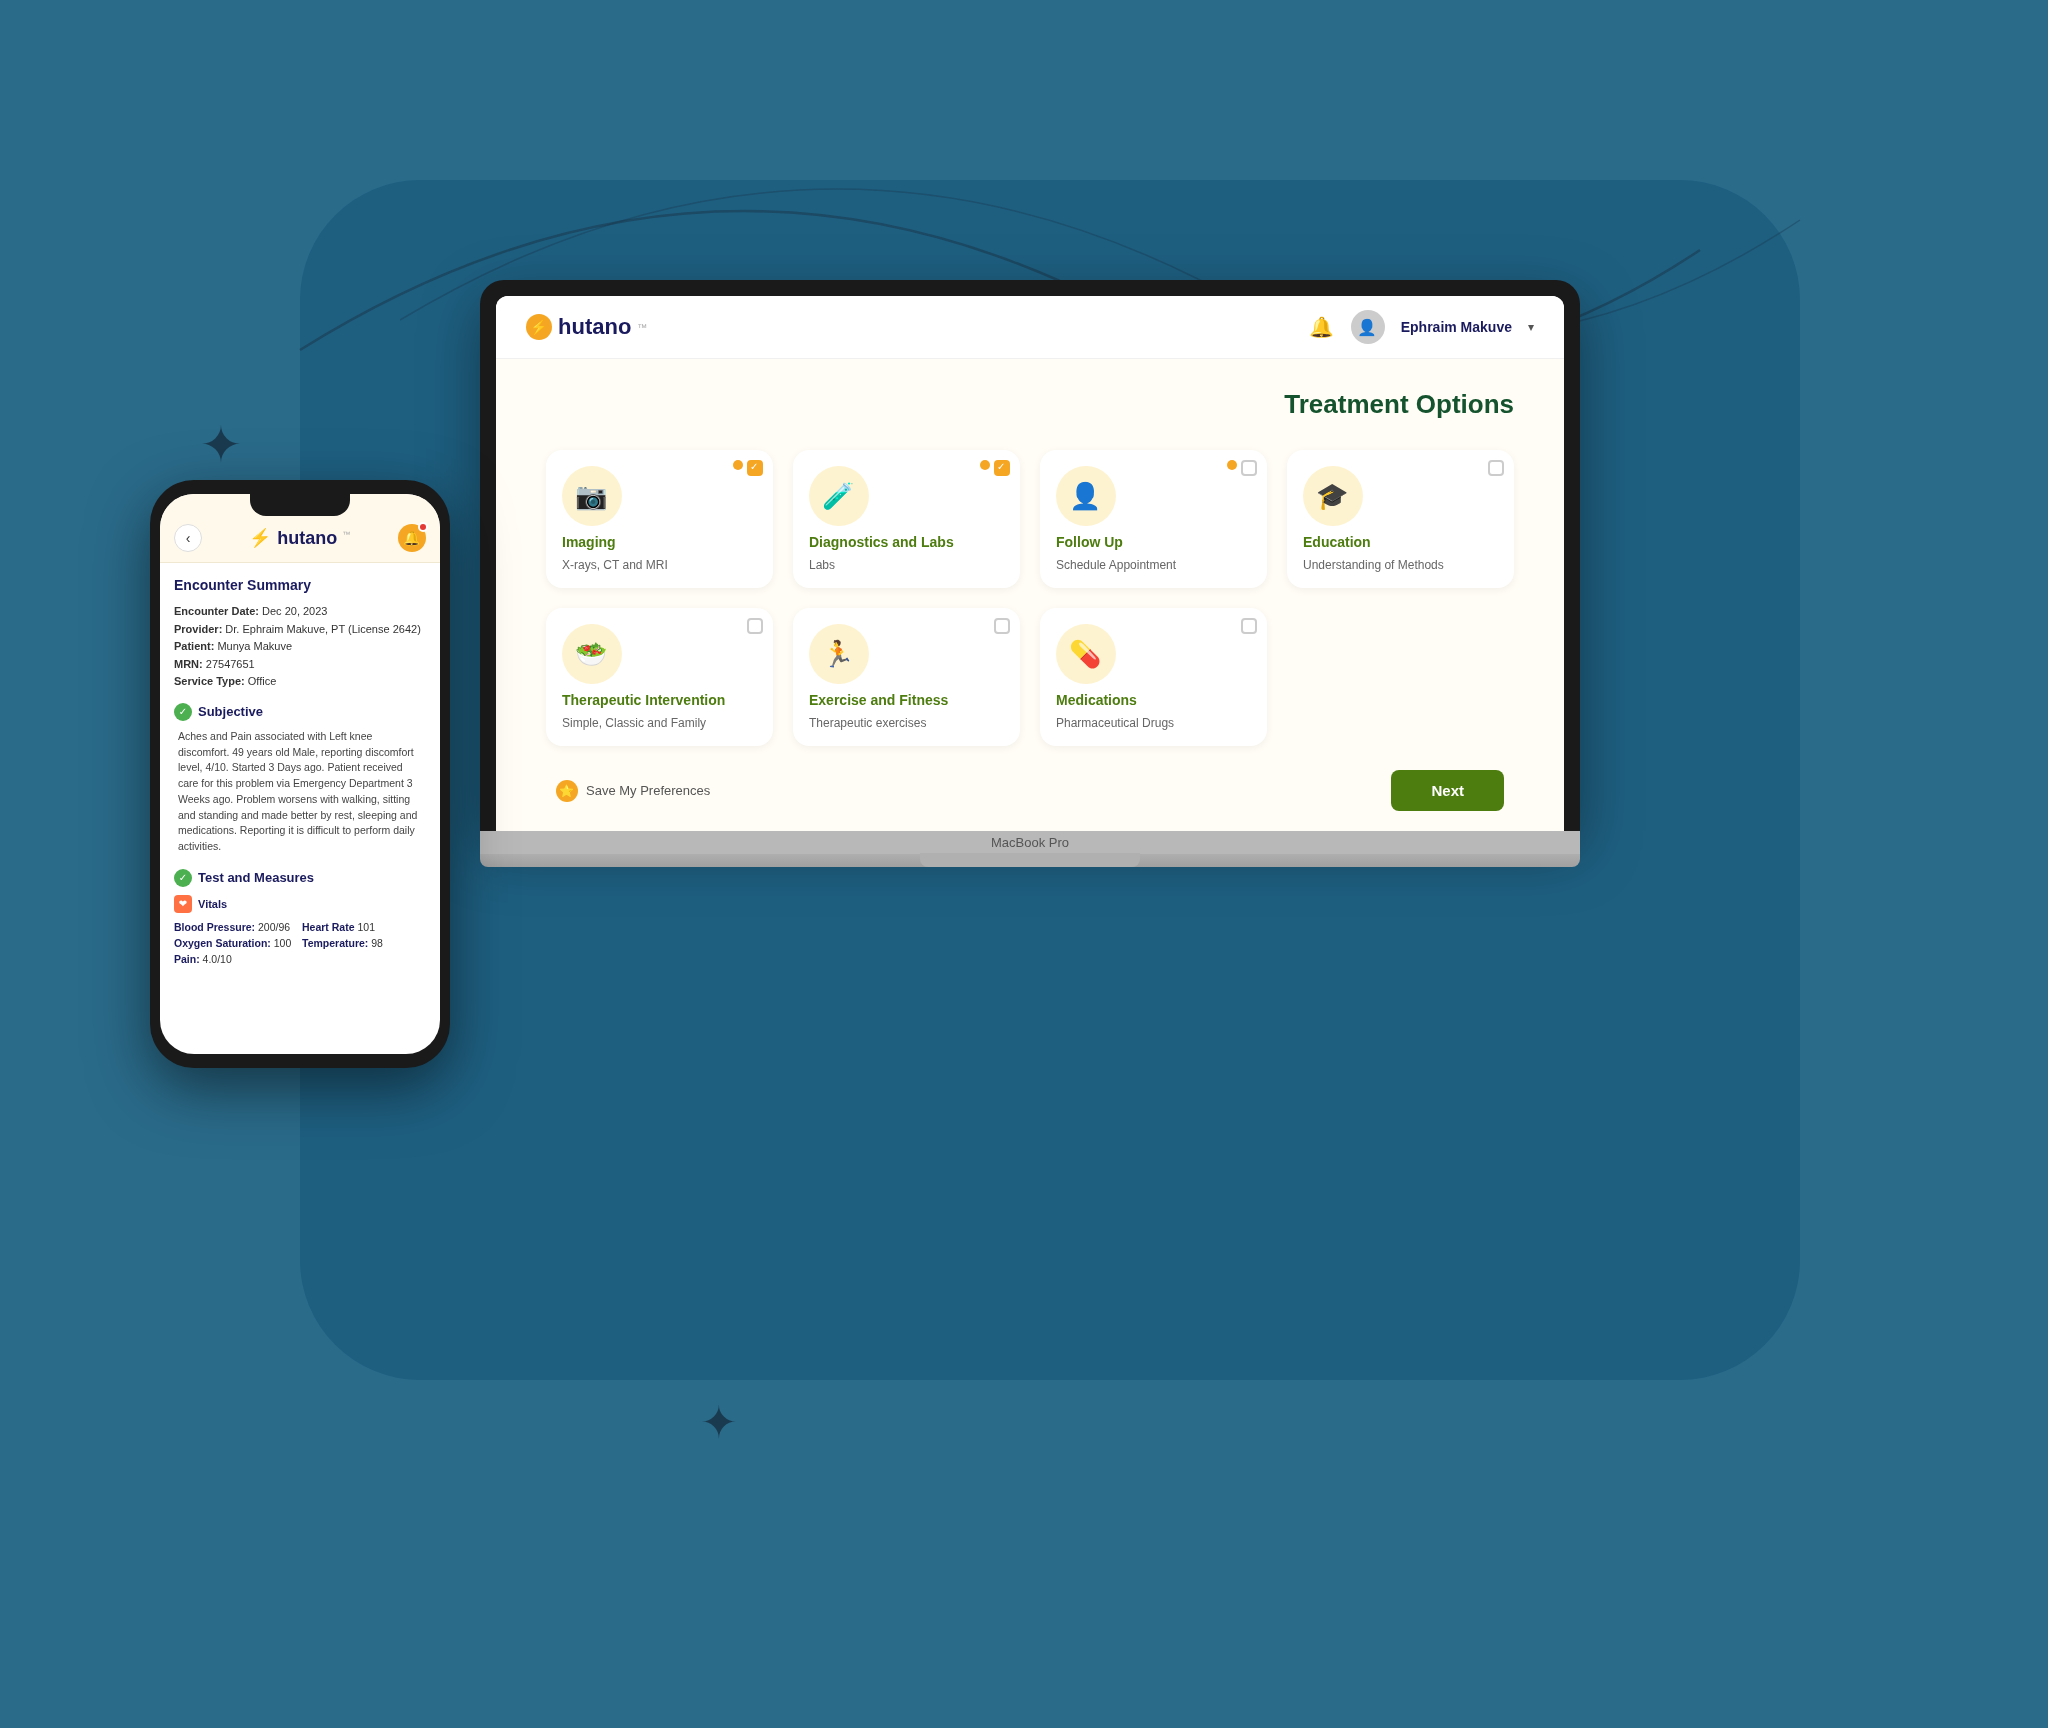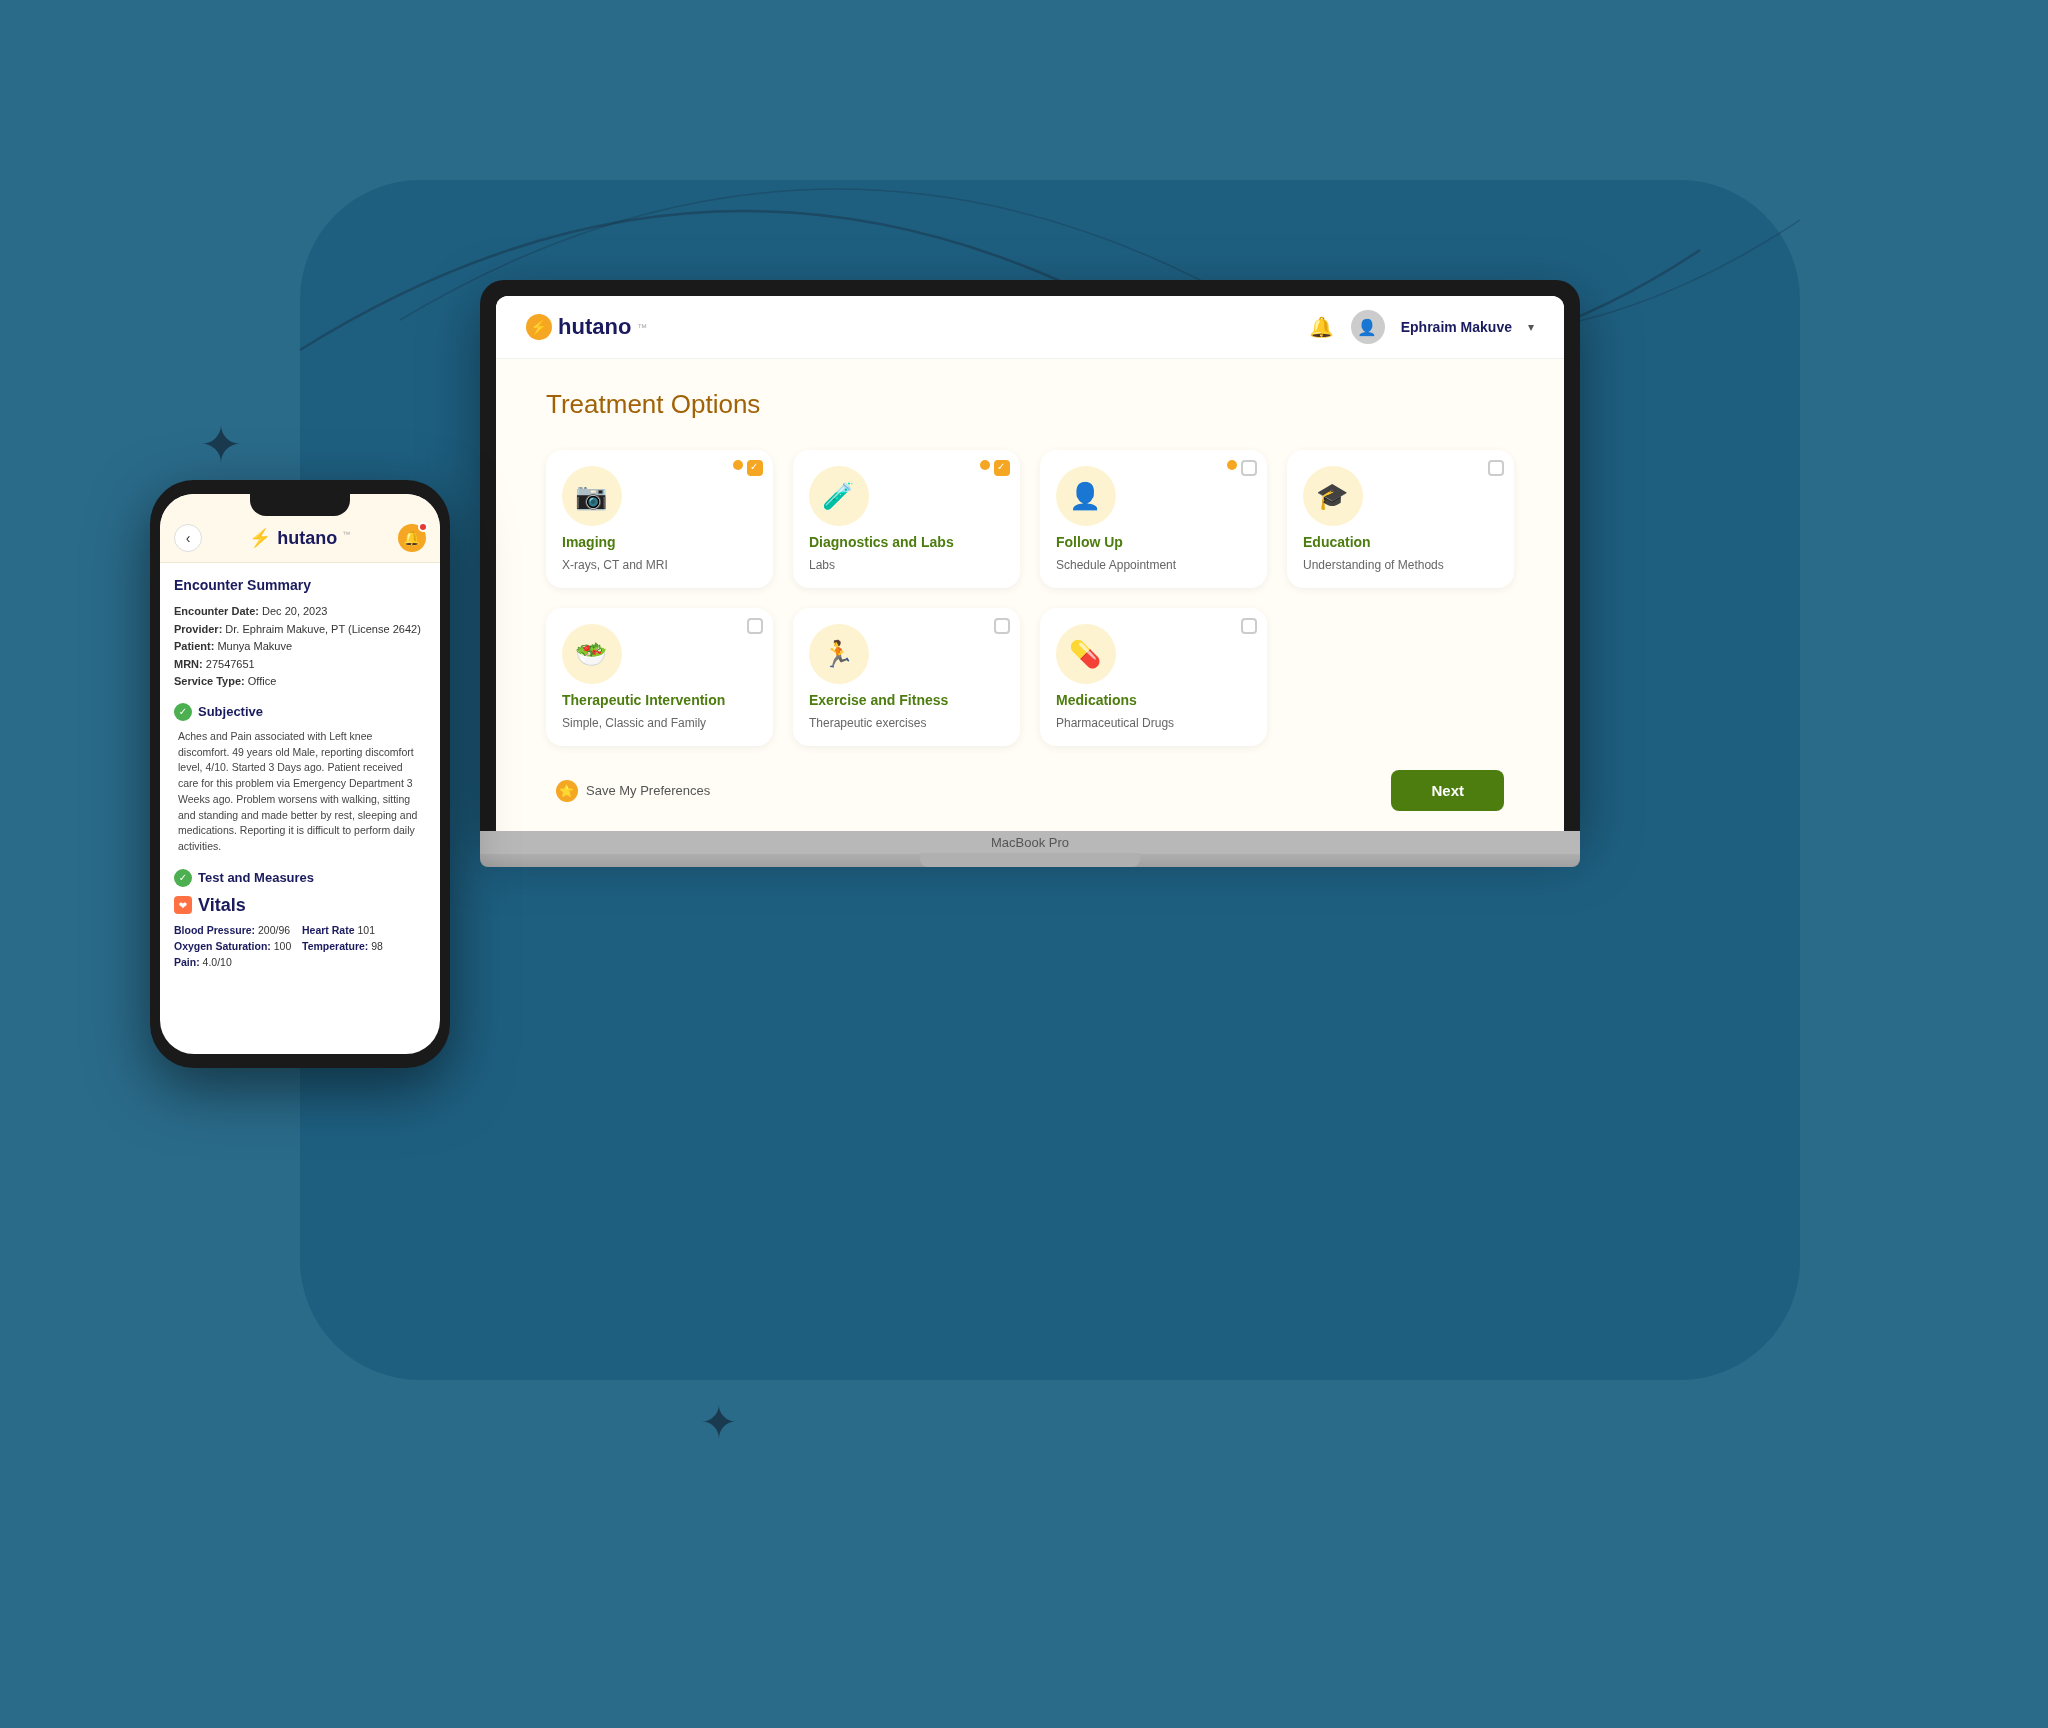--- a/index.html
+++ b/index.html
@@ -161,24 +161,24 @@
     .chevron-icon { color: #555; font-size: 12px; }
 
     
     .treatment-content {
       padding: 30px 50px 20px;
       background: #fffdf5;
       min-height: 460px;
     }
 
     .treatment-title {
-      text-align: left;
+      text-align: right;
       font-size: 26px;
-      font-weight: 400;
-      color: #a16207;
+      font-weight: 700;
+      color: #14532d;
       margin-bottom: 30px;
     }
 
     .treatment-grid {
       display: grid;
       grid-template-columns: repeat(4, 1fr);
       gap: 20px;
       margin-bottom: 24px;
     }
 
@@ -450,21 +450,21 @@
       background: #ff7043;
       border-radius: 4px;
       display: flex;
       align-items: center;
       justify-content: center;
       color: #fff;
       font-size: 10px;
     }
 
     .vitals-title {
-      font-size: 18px;
+      font-size: 11px;
       font-weight: 700;
       color: #1a1a5e;
     }
 
     .vitals-grid {
       display: grid;
       grid-template-columns: 1fr 1fr;
       gap: 4px;
       font-size: 10.5px;
       color: #333;

